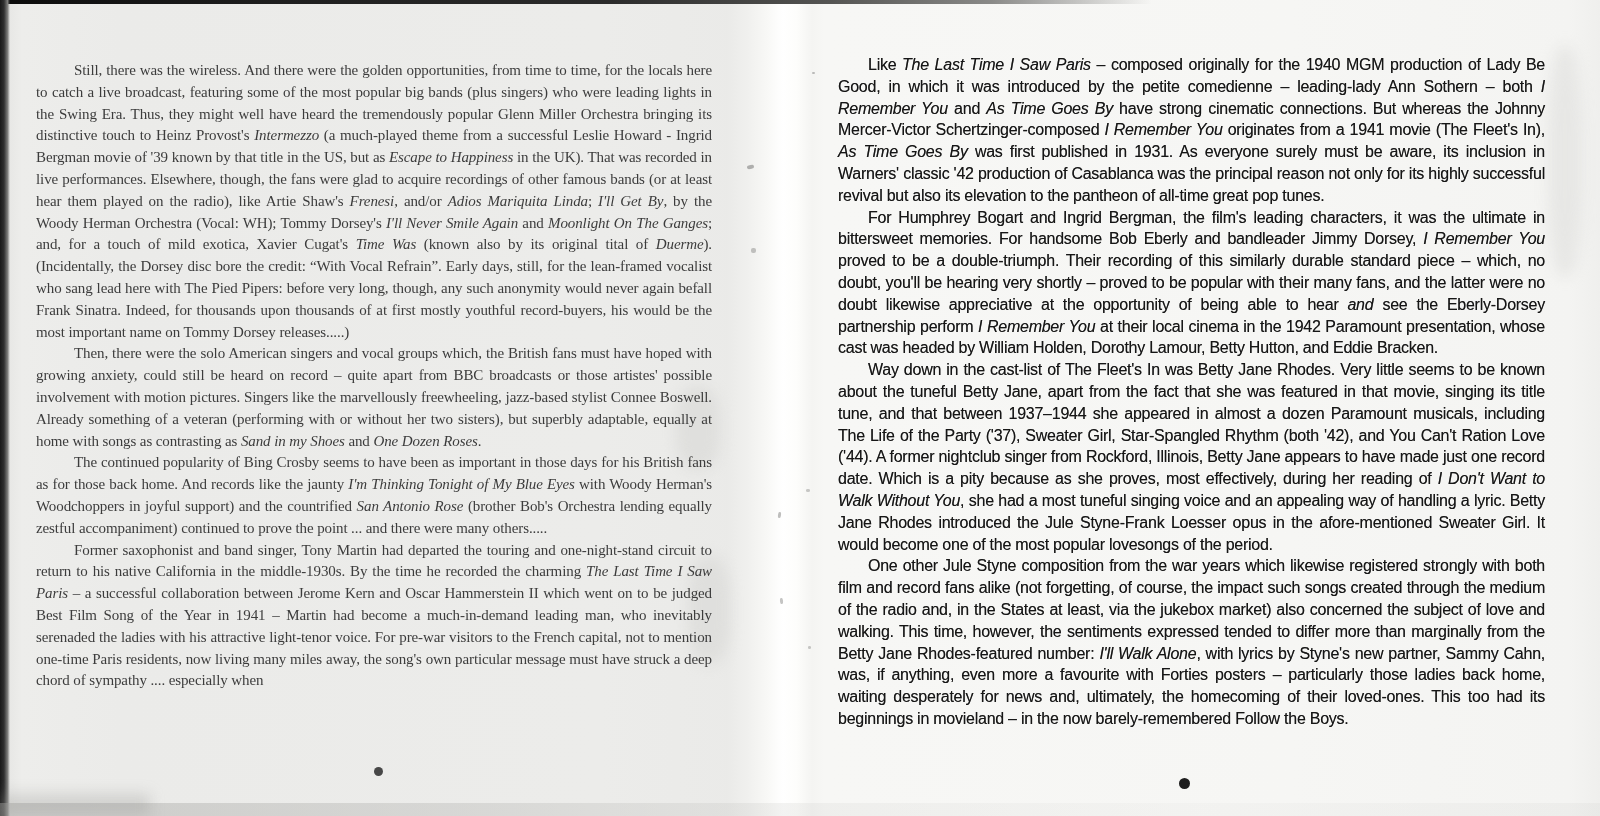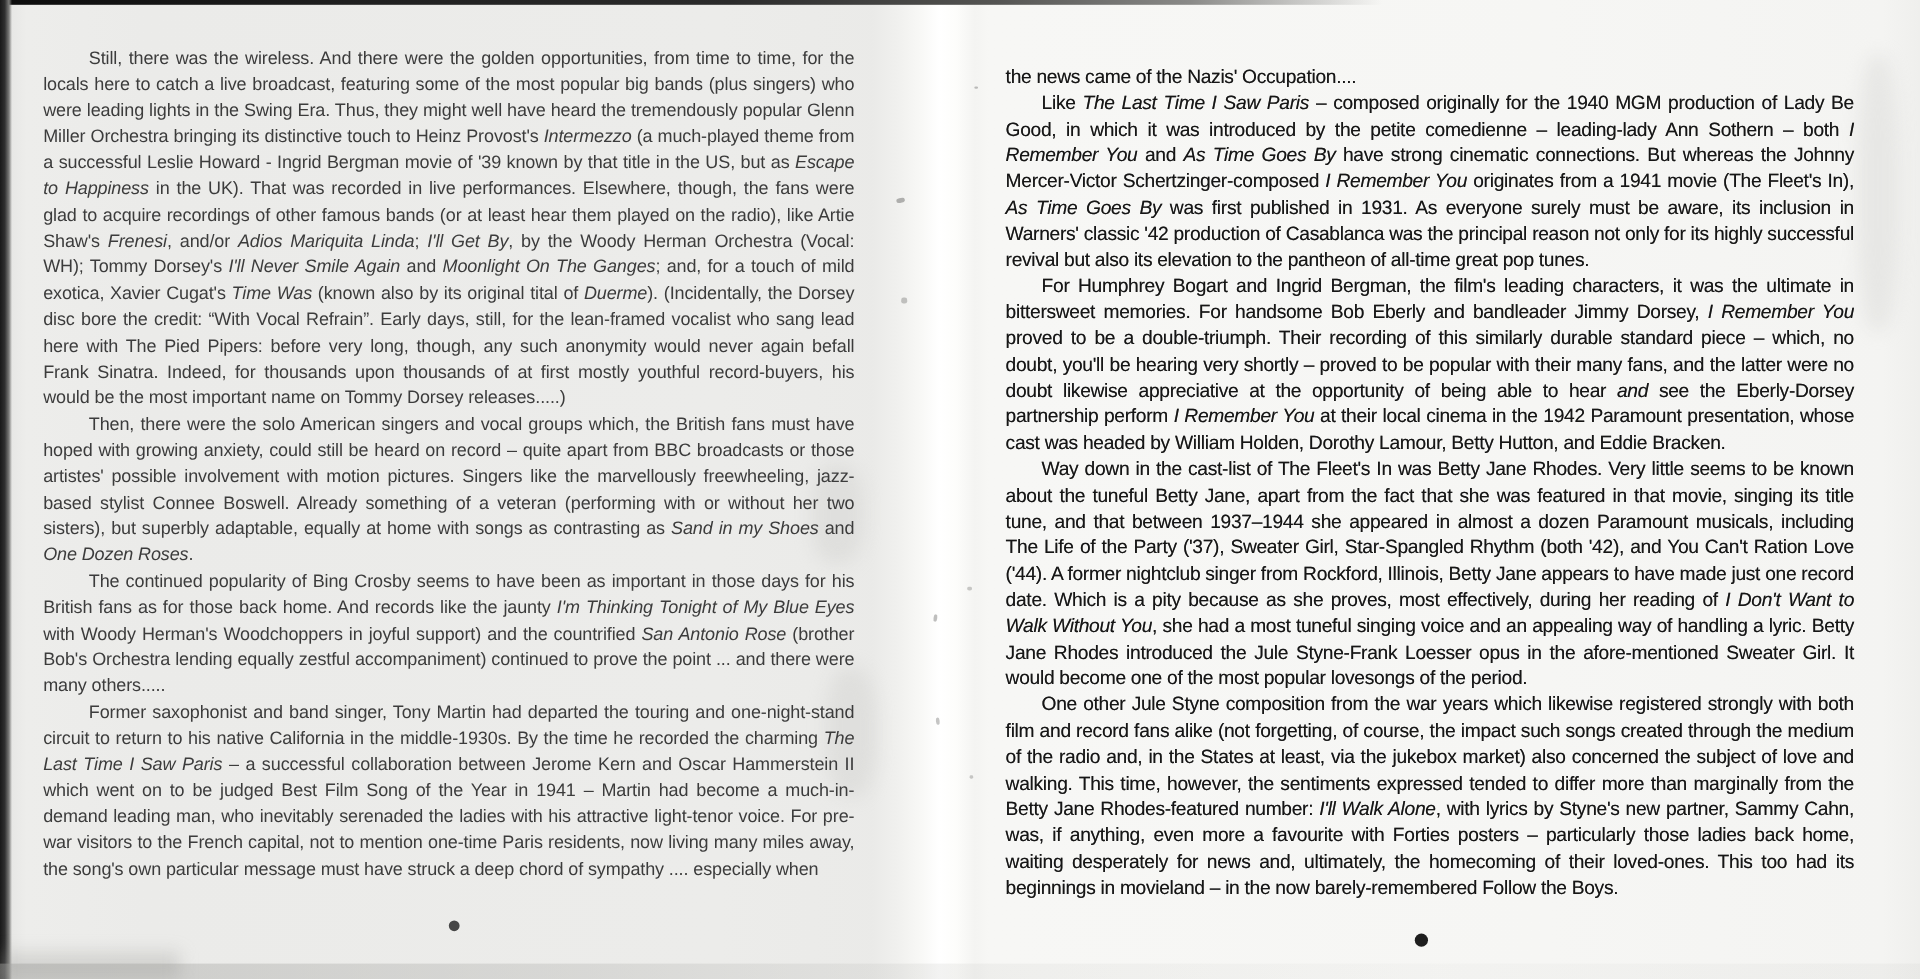--- a/index.html
+++ b/index.html
@@ -43,24 +43,25 @@
     background:rgba(150,150,147,.30);filter:blur(7px);
   }
   
   .text-col p{
     margin:0;
     text-align:justify;
     text-indent:38px;
   }
   .text-col p.no-indent{text-indent:0;}
   .text-left{
-    position:absolute;left:36px;top:38px;width:676px;
+    position:absolute;left:36px;top:60px;width:676px;
     font-size:15px;line-height:21.8px;
     letter-spacing:-0.1px;
     color:#3c3c3c;
+    font-family:Liberation Serif, serif;
   }
   .text-right{
     position:absolute;left:838px;top:54px;width:707px;
     font-size:16px;line-height:21.8px;
     letter-spacing:-0.25px;
     color:#161616;
     text-shadow:0 0 .4px rgba(0,0,0,.55);
   }
   .text-right p{text-indent:30px;}
   .text-right p.no-indent{text-indent:0;}
@@ -97,21 +98,20 @@
   <div class="blotch b2"></div>
   <div class="blotch b3"></div>
 
   <div class="text-col text-left">
       <p><span>Still, there was the wireless. And there were the golden opportunities, from time to time, for the locals here to catch a live broadcast, featuring some of the most popular big bands (plus singers) who were leading lights in the Swing Era. Thus, they might well have heard the tremendously popular Glenn Miller Orchestra bringing its distinctive touch to Heinz Provost's </span><span class="it">Intermezzo</span><span> (a much-played theme from a successful Leslie Howard - Ingrid Bergman movie of '39 known by that title in the US, but as </span><span class="it">Escape to Happiness</span><span> in the UK). That was recorded in live performances. Elsewhere, though, the fans were glad to acquire recordings of other famous bands (or at least hear them played on the radio), like Artie Shaw's </span><span class="it">Frenesi</span><span>, and/or </span><span class="it">Adios Mariquita Linda</span><span>; </span><span class="it">I'll Get By</span><span>, by the Woody Herman Orchestra (Vocal: WH); Tommy Dorsey's </span><span class="it">I'll Never Smile Again</span><span> and </span><span class="it">Moonlight On The Ganges</span><span>; and, for a touch of mild exotica, Xavier Cugat's </span><span class="it">Time Was</span><span> (known also by its original tital of </span><span class="it">Duerme</span><span>). (Incidentally, the Dorsey disc bore the credit: “With Vocal Refrain”. Early days, still, for the lean-framed vocalist who sang lead here with The Pied Pipers: before very long, though, any such anonymity would never again befall Frank Sinatra. Indeed, for thousands upon thousands of at first mostly youthful record-buyers, his would be the most important name on Tommy Dorsey releases.....)</span></p>
       <p><span>Then, there were the solo American singers and vocal groups which, the British fans must have hoped with growing anxiety, could still be heard on record – quite apart from BBC broadcasts or those artistes' possible involvement with motion pictures. Singers like the marvellously freewheeling, jazz-based stylist Connee Boswell. Already something of a veteran (performing with or without her two sisters), but superbly adaptable, equally at home with songs as contrasting as </span><span class="it">Sand in my Shoes</span><span> and </span><span class="it">One Dozen Roses</span><span>.</span></p>
       <p><span>The continued popularity of Bing Crosby seems to have been as important in those days for his British fans as for those back home. And records like the jaunty </span><span class="it">I'm Thinking Tonight of My Blue Eyes</span><span> with Woody Herman's Woodchoppers in joyful support) and the countrified </span><span class="it">San Antonio Rose</span><span> (brother Bob's Orchestra lending equally zestful accompaniment) continued to prove the point ... and there were many others.....</span></p>
       <p><span>Former saxophonist and band singer, Tony Martin had departed the touring and one-night-stand circuit to return to his native California in the middle-1930s. By the time he recorded the charming </span><span class="it">The Last Time I Saw Paris</span><span> – a successful collaboration between Jerome Kern and Oscar Hammerstein II which went on to be judged Best Film Song of the Year in 1941 – Martin had become a much-in-demand leading man, who inevitably serenaded the ladies with his attractive light-tenor voice. For pre-war visitors to the French capital, not to mention one-time Paris residents, now living many miles away, the song's own particular message must have struck a deep chord of sympathy .... especially when</span></p>
     </div>
   <div class="text-col text-right">
-      <p class="no-indent"><span>the news came of the Nazis' Occupation....</span></p>
       <p><span>Like </span><span class="it">The Last Time I Saw Paris</span><span> – composed originally for the 1940 MGM production of Lady Be Good, in which it was introduced by the petite comedienne – leading-lady Ann Sothern – both </span><span class="it">I Remember You</span><span> and </span><span class="it">As Time Goes By</span><span> have strong cinematic connections. But whereas the Johnny Mercer-Victor Schertzinger-composed </span><span class="it">I Remember You</span><span> originates from a 1941 movie (The Fleet's In), </span><span class="it">As Time Goes By</span><span> was first published in 1931. As everyone surely must be aware, its inclusion in Warners' classic '42 production of Casablanca was the principal reason not only for its highly successful revival but also its elevation to the pantheon of all-time great pop tunes.</span></p>
       <p><span>For Humphrey Bogart and Ingrid Bergman, the film's leading characters, it was the ultimate in bittersweet memories. For handsome Bob Eberly and bandleader Jimmy Dorsey, </span><span class="it">I Remember You</span><span> proved to be a double-triumph. Their recording of this similarly durable standard piece – which, no doubt, you'll be hearing very shortly – proved to be popular with their many fans, and the latter were no doubt likewise appreciative at the opportunity of being able to hear </span><span class="it">and</span><span> see the Eberly-Dorsey partnership perform </span><span class="it">I Remember You</span><span> at their local cinema in the 1942 Paramount presentation, whose cast was headed by William Holden, Dorothy Lamour, Betty Hutton, and Eddie Bracken.</span></p>
       <p><span>Way down in the cast-list of The Fleet's In was Betty Jane Rhodes. Very little seems to be known about the tuneful Betty Jane, apart from the fact that she was featured in that movie, singing its title tune, and that between 1937–1944 she appeared in almost a dozen Paramount musicals, including The Life of the Party ('37), Sweater Girl, Star-Spangled Rhythm (both '42), and You Can't Ration Love ('44). A former nightclub singer from Rockford, Illinois, Betty Jane appears to have made just one record date. Which is a pity because as she proves, most effectively, during her reading of </span><span class="it">I Don't Want to Walk Without You</span><span>, she had a most tuneful singing voice and an appealing way of handling a lyric. Betty Jane Rhodes introduced the Jule Styne-Frank Loesser opus in the afore-mentioned Sweater Girl. It would become one of the most popular lovesongs of the period.</span></p>
       <p><span>One other Jule Styne composition from the war years which likewise registered strongly with both film and record fans alike (not forgetting, of course, the impact such songs created through the medium of the radio and, in the States at least, via the jukebox market) also concerned the subject of love and walking. This time, however, the sentiments expressed tended to differ more than marginally from the Betty Jane Rhodes-featured number: </span><span class="it">I'll Walk Alone</span><span>, with lyrics by Styne's new partner, Sammy Cahn, was, if anything, even more a favourite with Forties posters – particularly those ladies back home, waiting desperately for news and, ultimately, the homecoming of their loved-ones. This too had its beginnings in movieland – in the now barely-remembered Follow the Boys.</span></p>
     </div>
 
   <div class="dot dot-left"></div>
   <div class="dot dot-right"></div>
 
   <div class="speck s1"></div>

